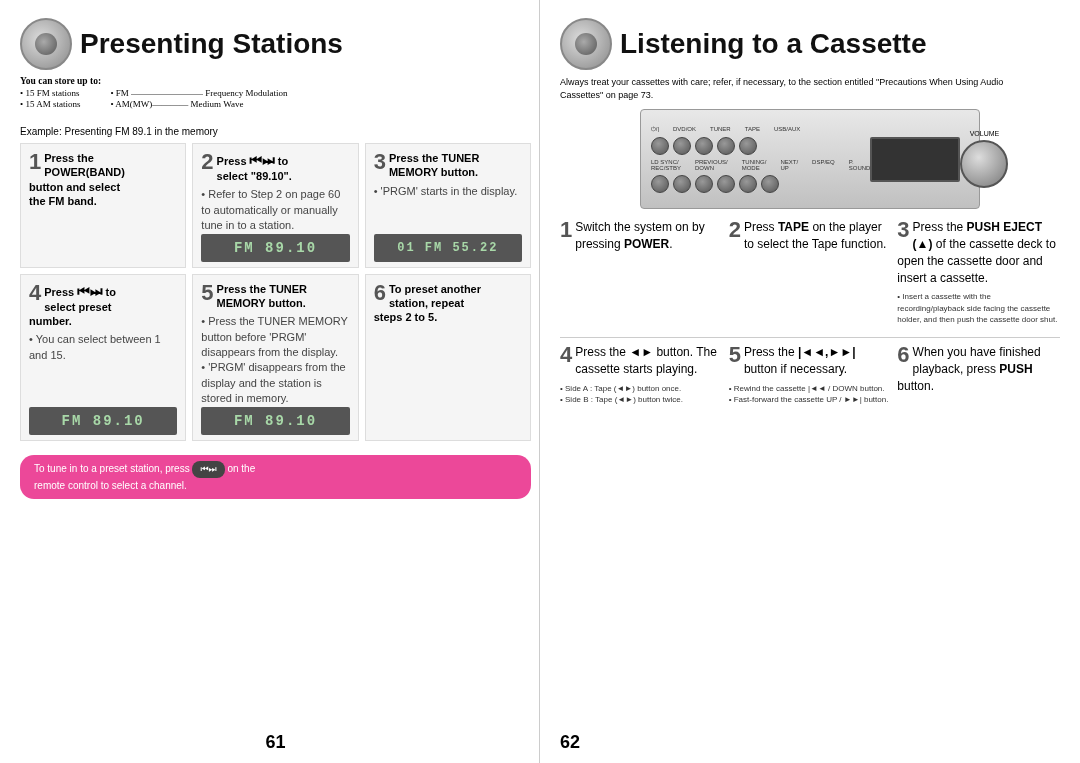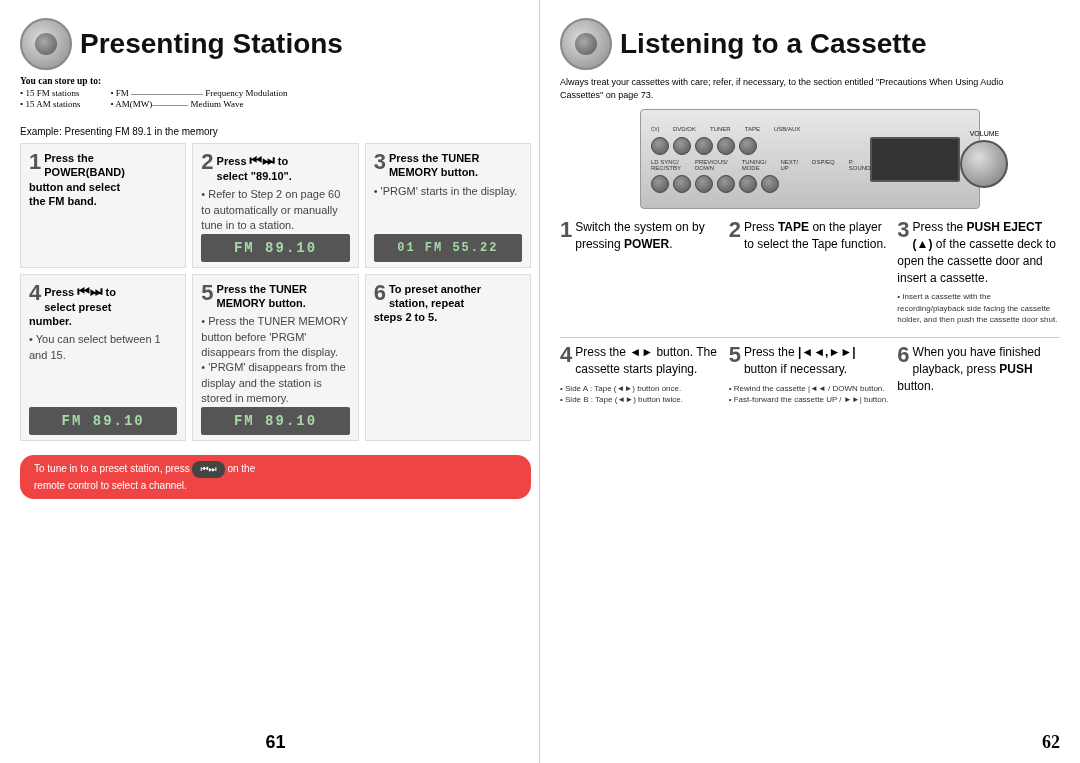--- a/index.html
+++ b/index.html
@@ -35,21 +35,21 @@
       flex-direction: column;
     }
     
     .page-number {
       font-size: 18px;
       font-weight: bold;
       margin-top: auto;
       padding-top: 6px;
     }
     .left-page .page-number { text-align: center; }
-    .right-page .page-number { text-align: right; font-family: Liberation Serif, serif; }
+    .right-page .page-number { text-align: left; }
 
     
     .title-area {
       display: flex;
       align-items: center;
       margin-bottom: 6px;
     }
     .speaker-circle {
       width: 52px;
       height: 52px;
@@ -153,21 +153,21 @@
       margin-top: auto;
       border-radius: 2px;
       min-height: 28px;
       display: flex;
       align-items: center;
       justify-content: center;
     }
 
     
     .bottom-note {
-      background: #ef4444;
+      background: #ec4899;
       color: #fff;
       border-radius: 14px;
       padding: 6px 14px;
       font-size: 10px;
       margin-top: 8px;
       line-height: 1.5;
     }
 
     
     .right-info {

